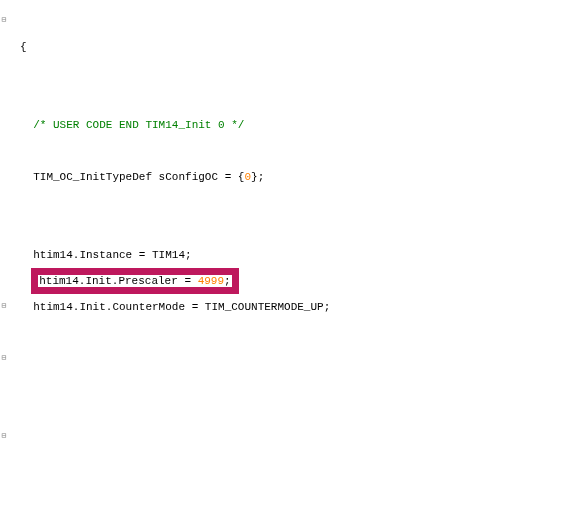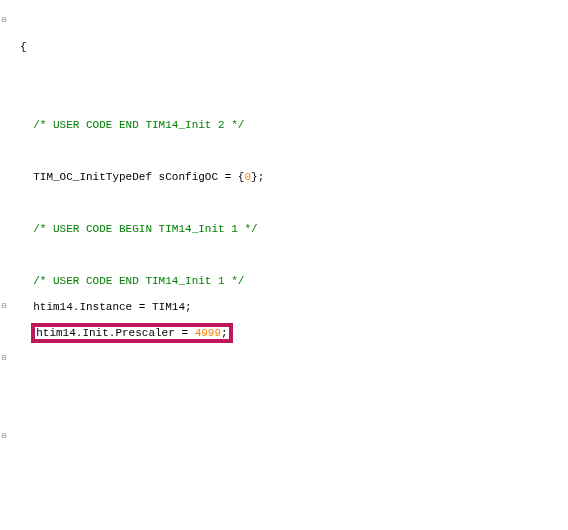--- a/index.html
+++ b/index.html
@@ -3,46 +3,45 @@
 <meta charset="utf-8">
 <style>
   html,body{margin:0;padding:0;background:#fff;font-family:"Courier New",monospace;font-size:11px;line-height:13px;color:#000;width:568px;height:530px;overflow:hidden}
   .wrap{padding:2px 0 2px 10px;white-space:pre;position:relative}
   .kw{color:#0000ff}
   .cm{color:#008000}
   .nm{color:#ff8000}
   .gutter{position:absolute;left:0;top:0;width:8px;height:100%;pointer-events:none}
   .fold{position:absolute;left:0;font-size:8px;color:#808080;width:8px;text-align:center}
   .code{margin-left:10px}
-  .box{border:4px solid #be185d;padding:0 1px;margin-left:-2px}
+  .box{border:7px solid #be185d;padding:0 1px;margin-left:-2px}
   .ln{display:block}
 </style>
 </head>
 <body>
 
 <div class="wrap">
 <div class="gutter">
   <span class="fold" style="top:13px">⊟</span>
   <span class="fold" style="top:299px">⊟</span>
   <span class="fold" style="top:351px">⊟</span>
   <span class="fold" style="top:429px">⊟</span>
 </div>
 <div class="code">
 <span class="ln">{</span>
 <span class="ln"> </span>
 <span class="ln"> </span>
-<span class="ln">  <span class="cm">/* USER CODE END TIM14_Init 2 */</span></span>
+<span class="ln">  <span class="cm">/* USER CODE END TIM14_Init 0 */</span></span>
 <span class="ln"> </span>
 <span class="ln">  <span>TIM_OC_InitTypeDef sConfigOC = {</span><span class="nm">0</span><span>};</span></span>
 <span class="ln"> </span>
-<span class="ln">  <span class="cm">/* USER CODE BEGIN TIM14_Init 1 */</span></span>
 <span class="ln"> </span>
-<span class="ln">  <span class="cm">/* USER CODE END TIM14_Init 1 */</span></span>
 <span class="ln">  <span>htim14.Instance = TIM14;</span></span>
 <span class="ln">  <span class="box"><span>htim14.Init.Prescaler = </span><span class="nm">4999</span><span>;</span></span></span>
+<span class="ln">  <span>htim14.Init.CounterMode = TIM_COUNTERMODE_UP;</span></span>
 
 
 
 
 
 
 
 
 
 

